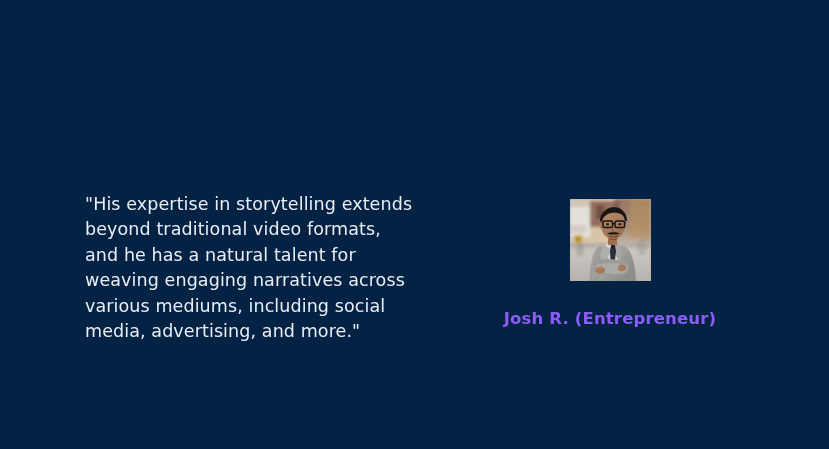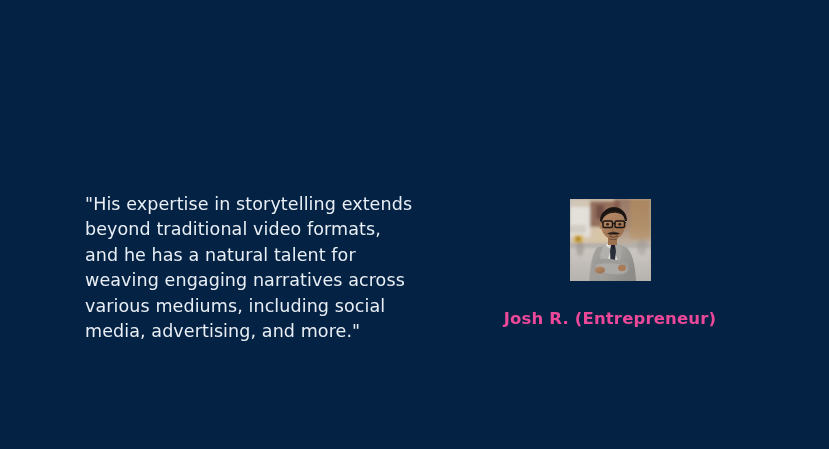--- a/index.html
+++ b/index.html
@@ -62,21 +62,21 @@
   }
 
   #portrait-photo {
     display: block;
     width: 81px;
     height: 82px;
   }
 
   #attribution {
     margin-top: 28px;
-    color: #ec4899;
+    color: #8b5cf6;
     font-family: "DejaVu Sans", "Liberation Sans", sans-serif;
     font-size: 16.5px;
     font-weight: bold;
     letter-spacing: 0.15px;
     text-align: center;
     white-space: nowrap;
   }
 </style>
 </head>
 <body>

